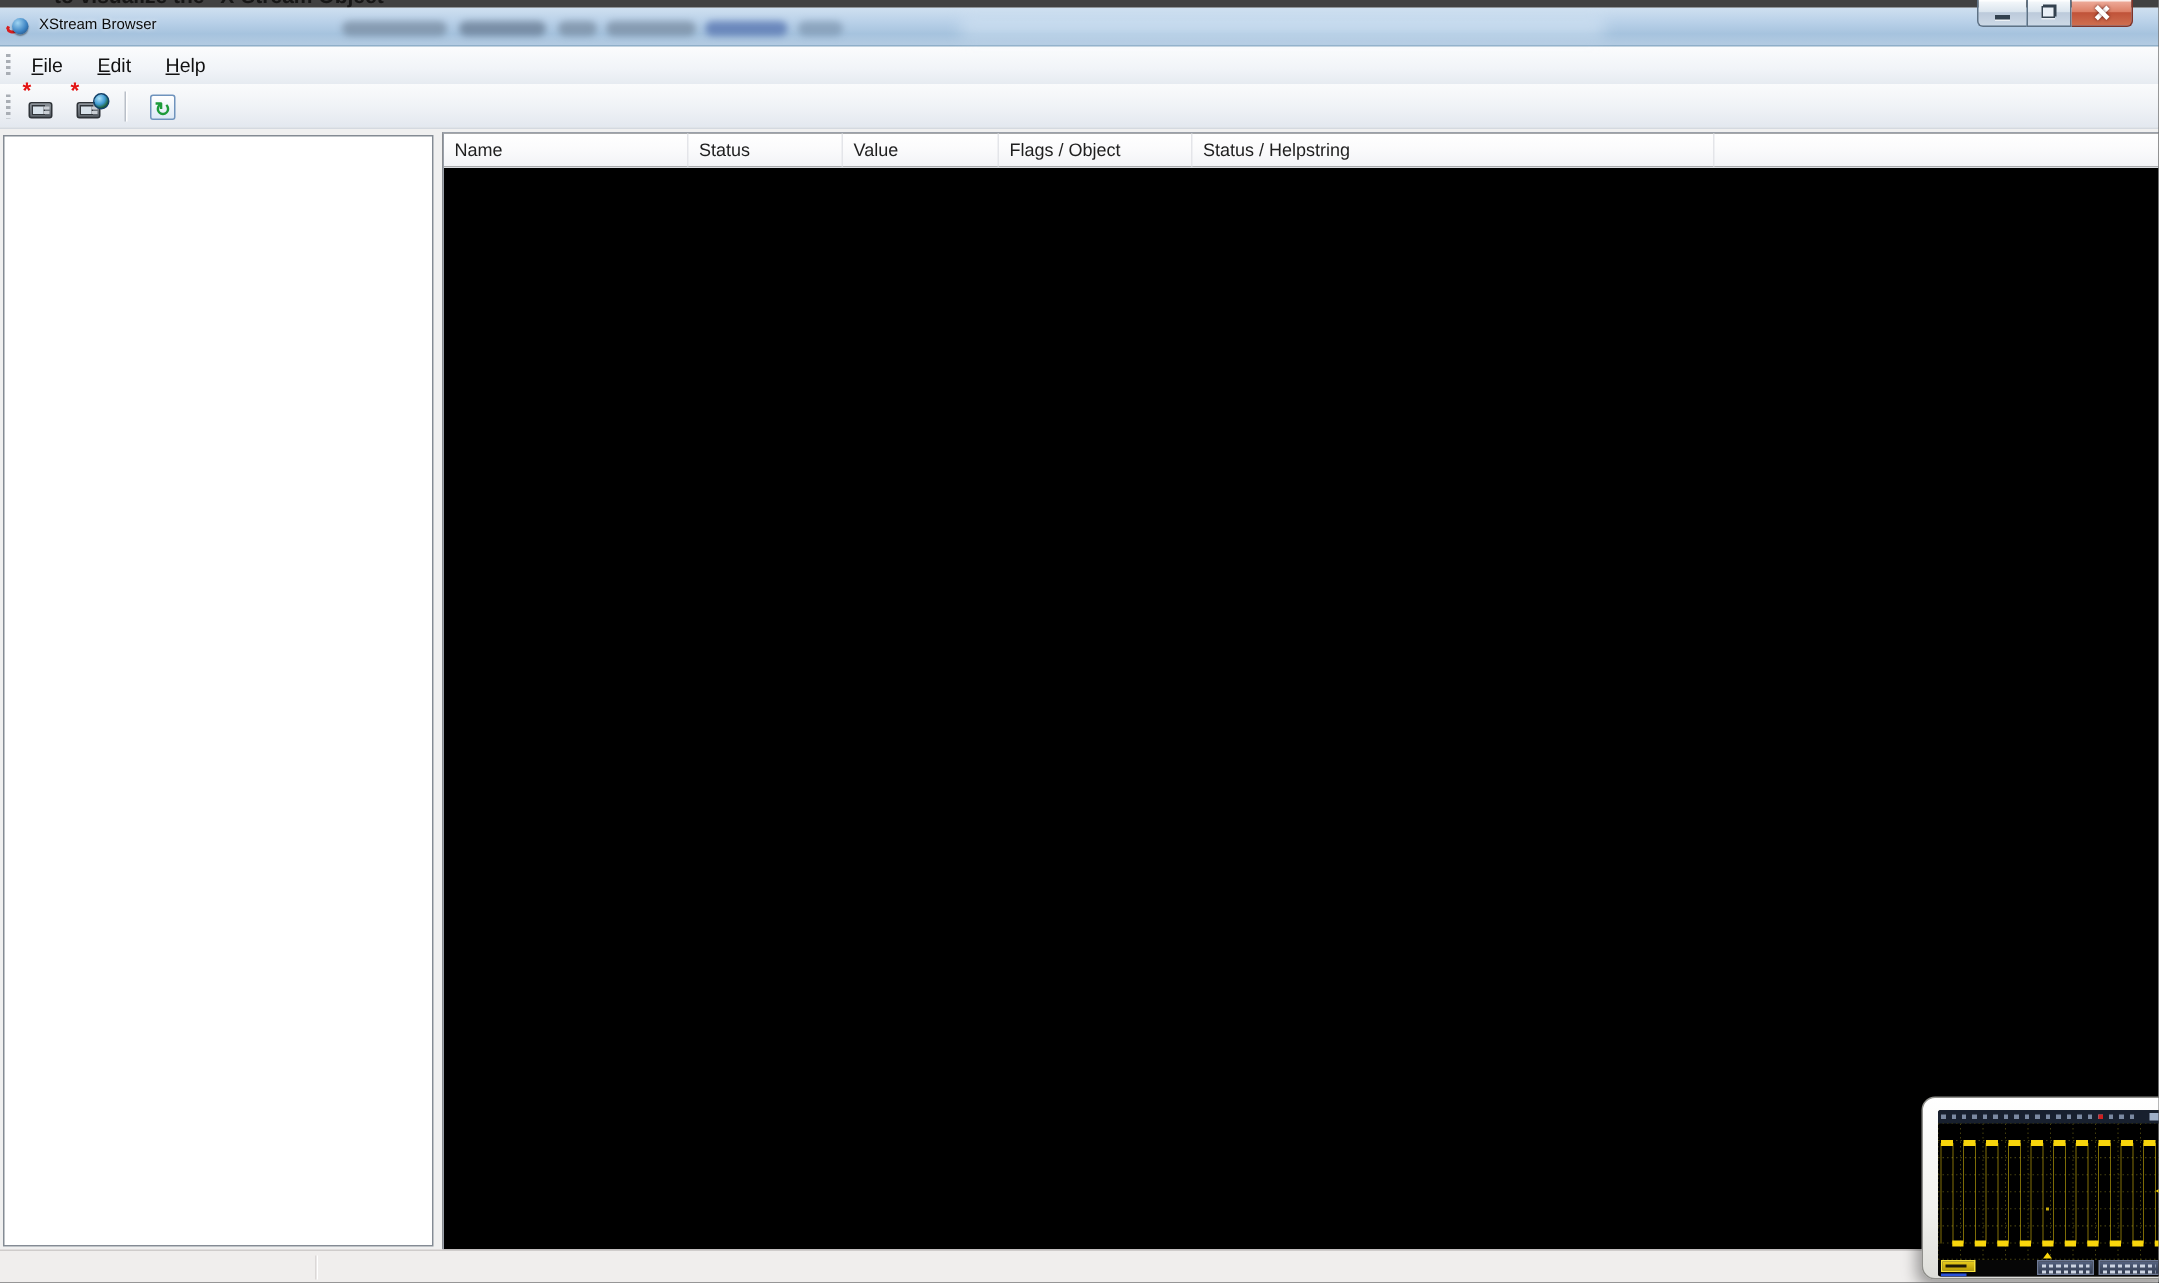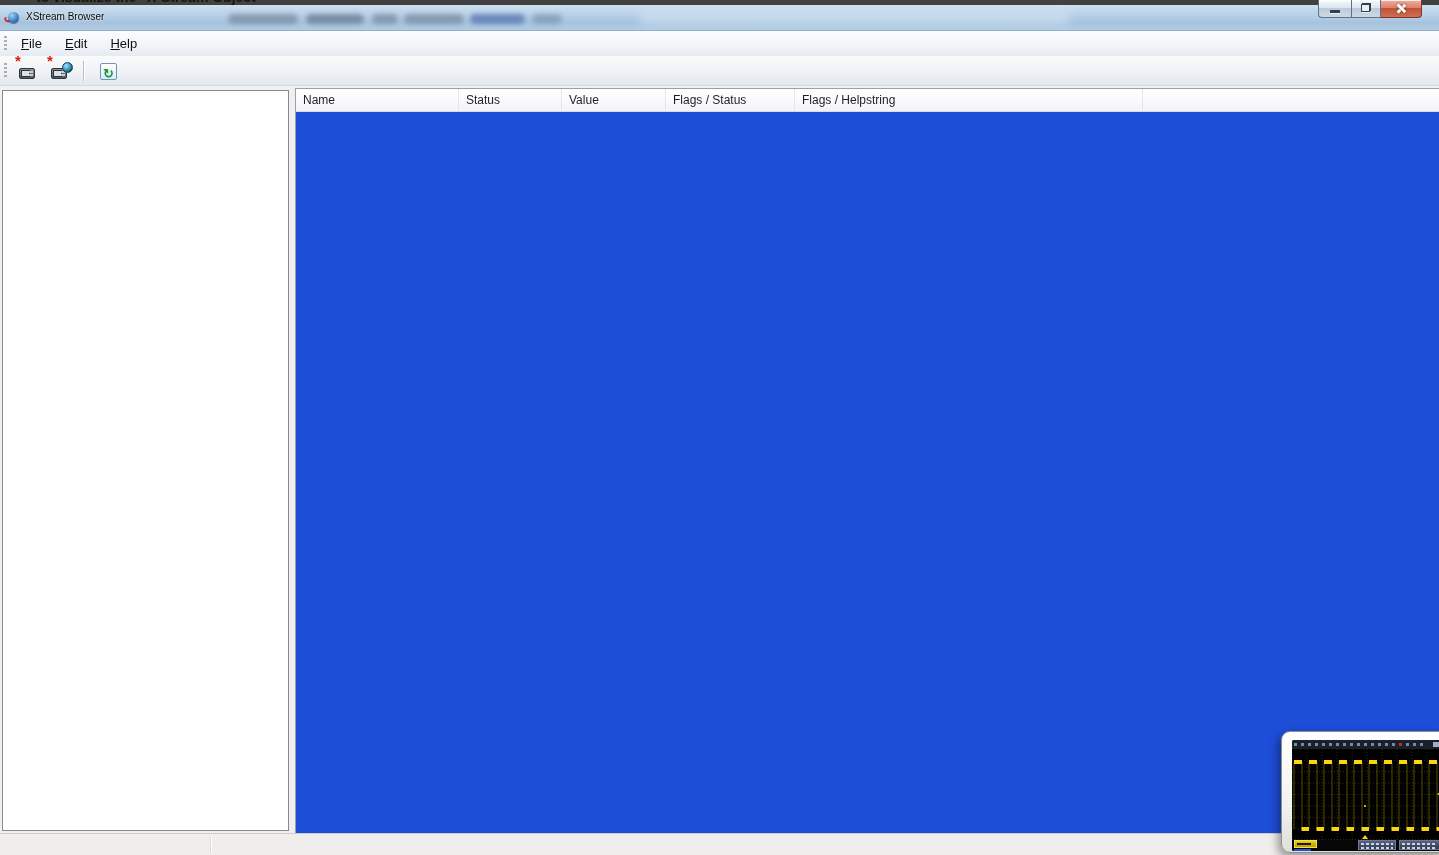--- a/index.html
+++ b/index.html
@@ -90,21 +90,21 @@
           border-radius:2px; text-align:center; }
   .refresh-glyph { color:#1d9b3a; font-weight:bold; font-size:13px; line-height:15px; }
 
   
   .main-bg { position:absolute; left:0; top:86px; width:1439px; height:747px; background:#f0f0f0; }
 
   .tree-panel { position:absolute; left:2px; top:90px; width:287px; height:741px;
           background:#ffffff; border:1px solid #848b94; }
 
   .list-panel { position:absolute; left:295px; top:88px; width:1144px; height:745px;
-          background:#1d4ed8; border-top:1px solid #9aa0a9; border-left:1px solid #9aa0a9; }
+          background:#000000; border-top:1px solid #9aa0a9; border-left:1px solid #9aa0a9; }
   .list-header { display:flex; height:23px;
           background:linear-gradient(180deg,#ffffff 0%,#fbfbfc 45%,#f2f3f6 100%);
           border-bottom:1px solid #dadce0; }
   .hcell { font-size:12px; color:#1f1f1f; padding:4px 0 0 7px; border-right:1px solid #e4e5e9;
           overflow:hidden; white-space:nowrap; }
   .hc1 { width:163px; } .hc2 { width:103px; } .hc3 { width:104px; }
   .hc4 { width:129px; } .hc5 { width:348px; } .hc6 { flex:1; border-right:none; }
   .list-body { height:721px; }
 
   
@@ -213,22 +213,22 @@
 
 <div class="main-bg"></div>
 
 <div class="tree-panel"></div>
 
 <div class="list-panel">
   <div class="list-header">
     <div class="hcell hc1">Name</div>
     <div class="hcell hc2">Status</div>
     <div class="hcell hc3">Value</div>
-    <div class="hcell hc4">Flags / Status</div>
-    <div class="hcell hc5">Flags / Helpstring</div>
+    <div class="hcell hc4">Flags / Object</div>
+    <div class="hcell hc5">Status / Helpstring</div>
     <div class="hcell hc6"></div>
   </div>
   <div class="list-body"></div>
 </div>
 
 <div class="statusbar">
   <span class="status-cell"></span>
   <span class="status-sep"></span>
   <span class="status-cell"></span>
 </div>

